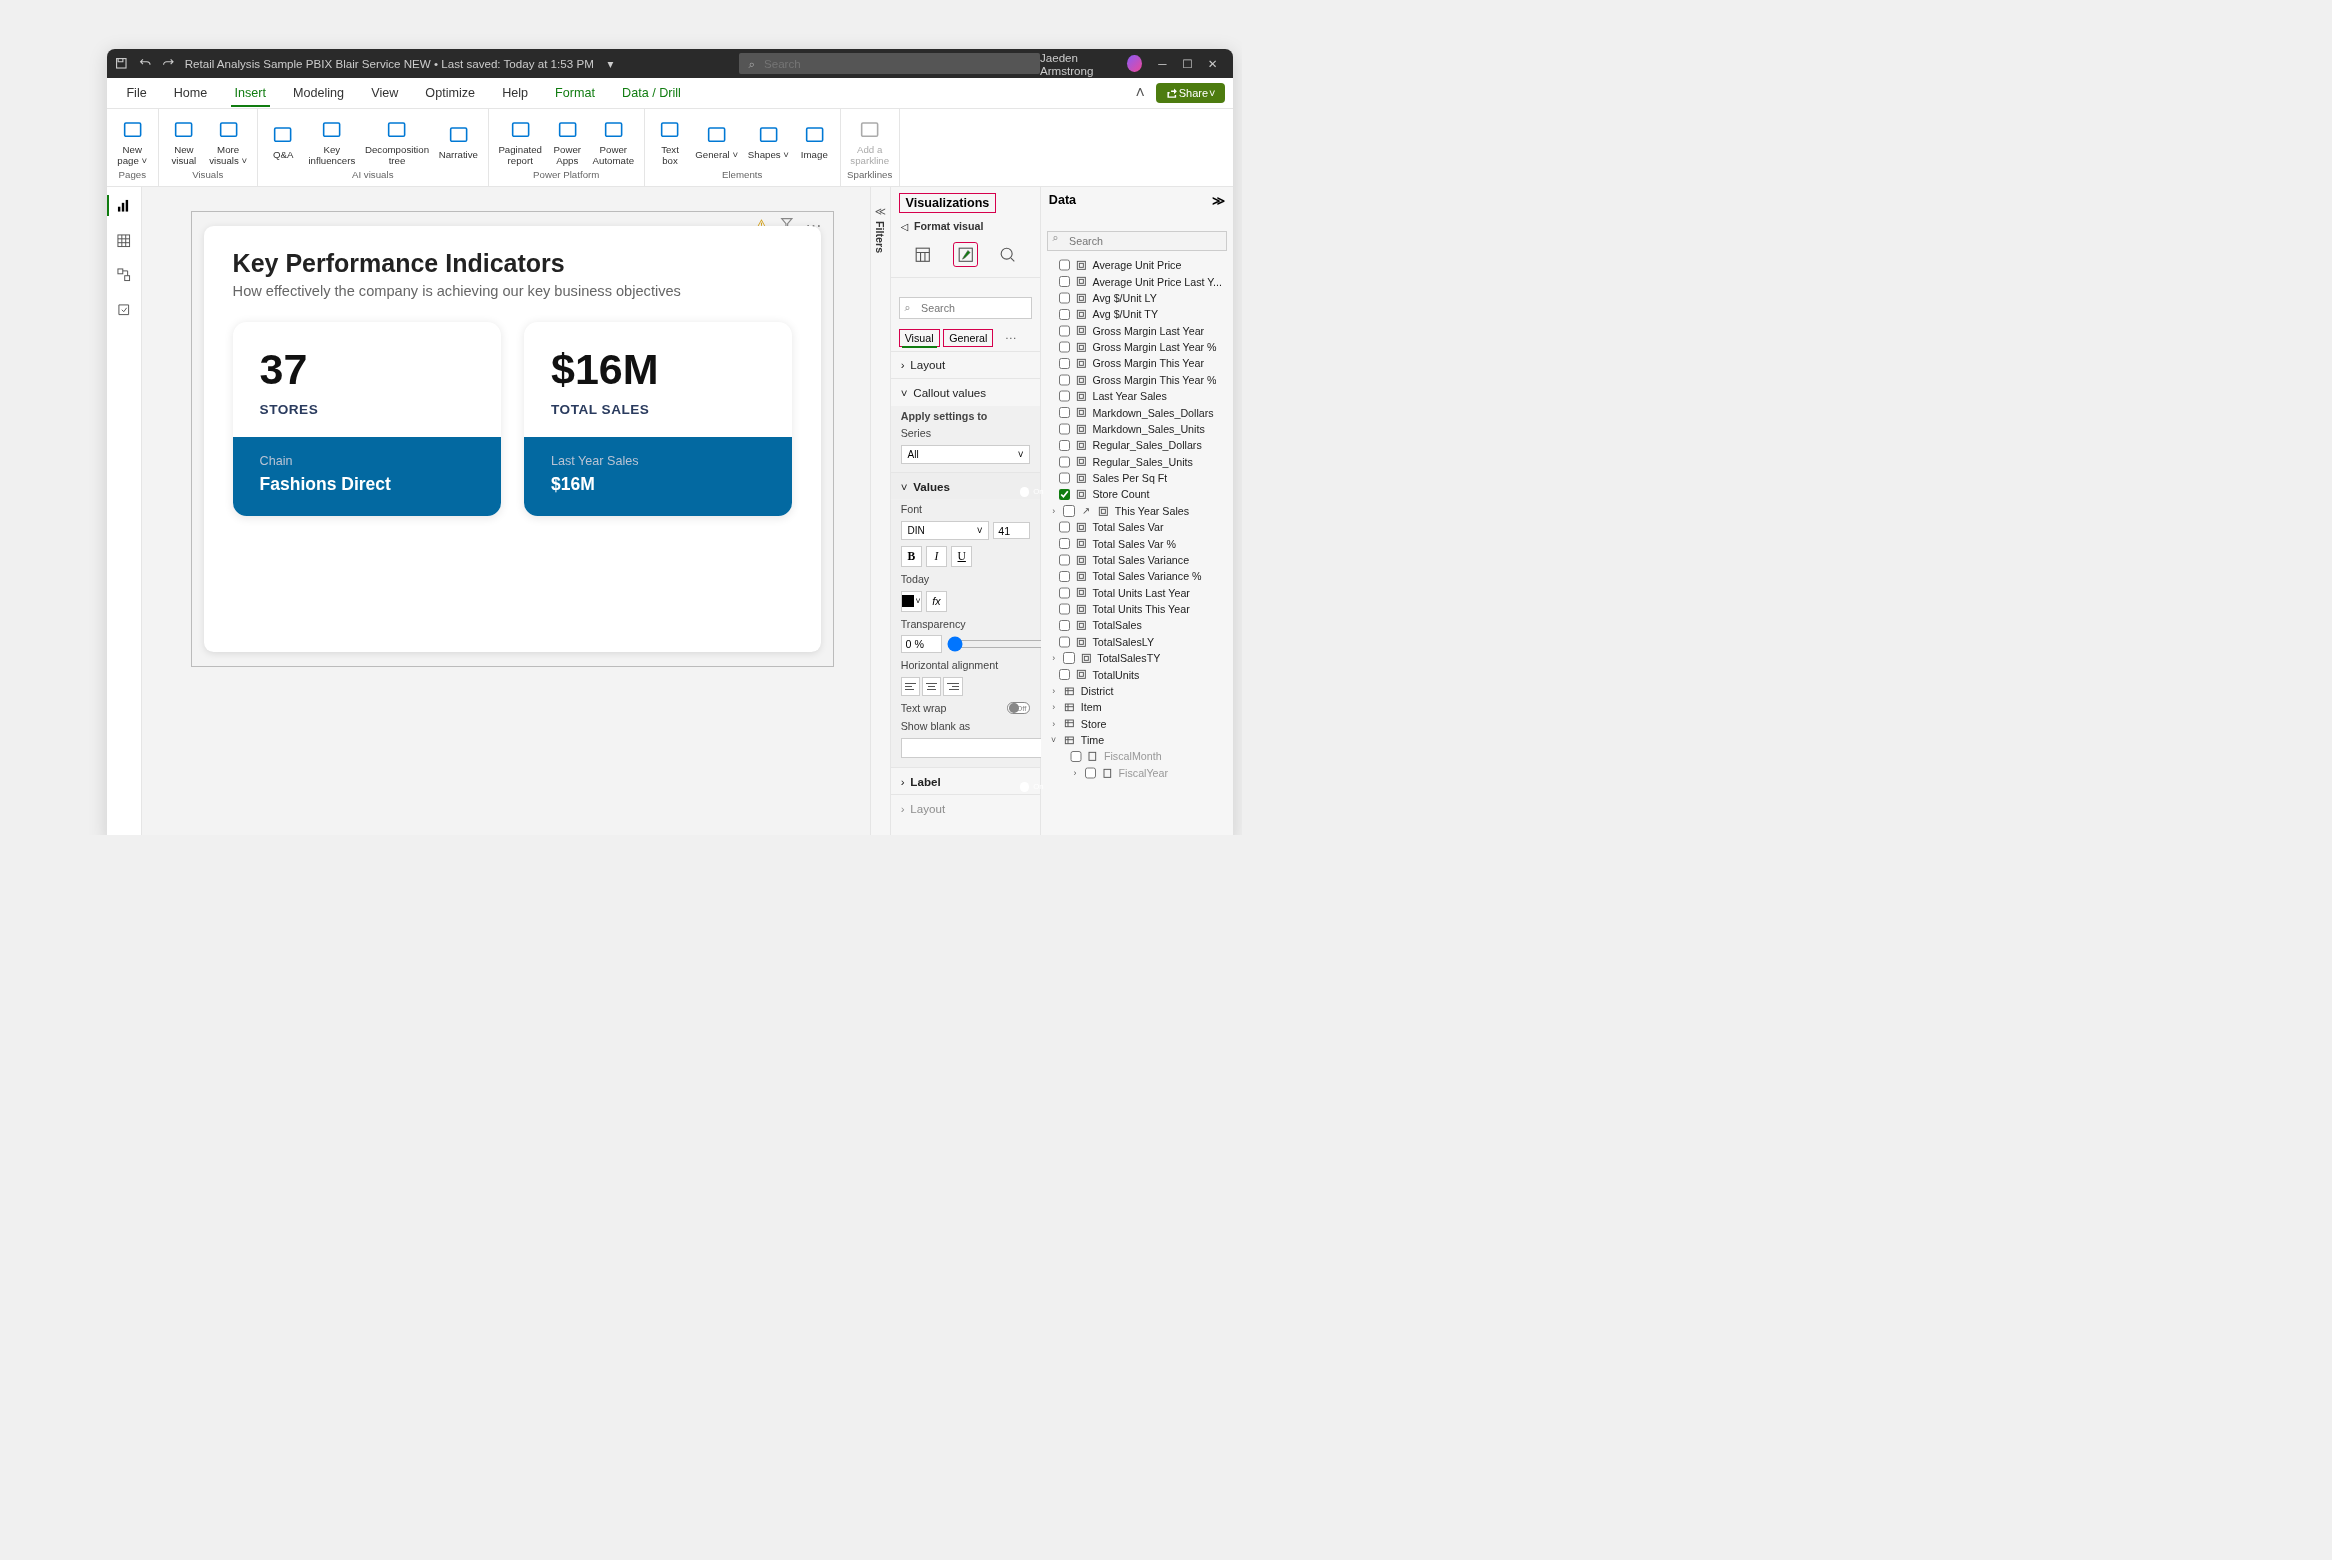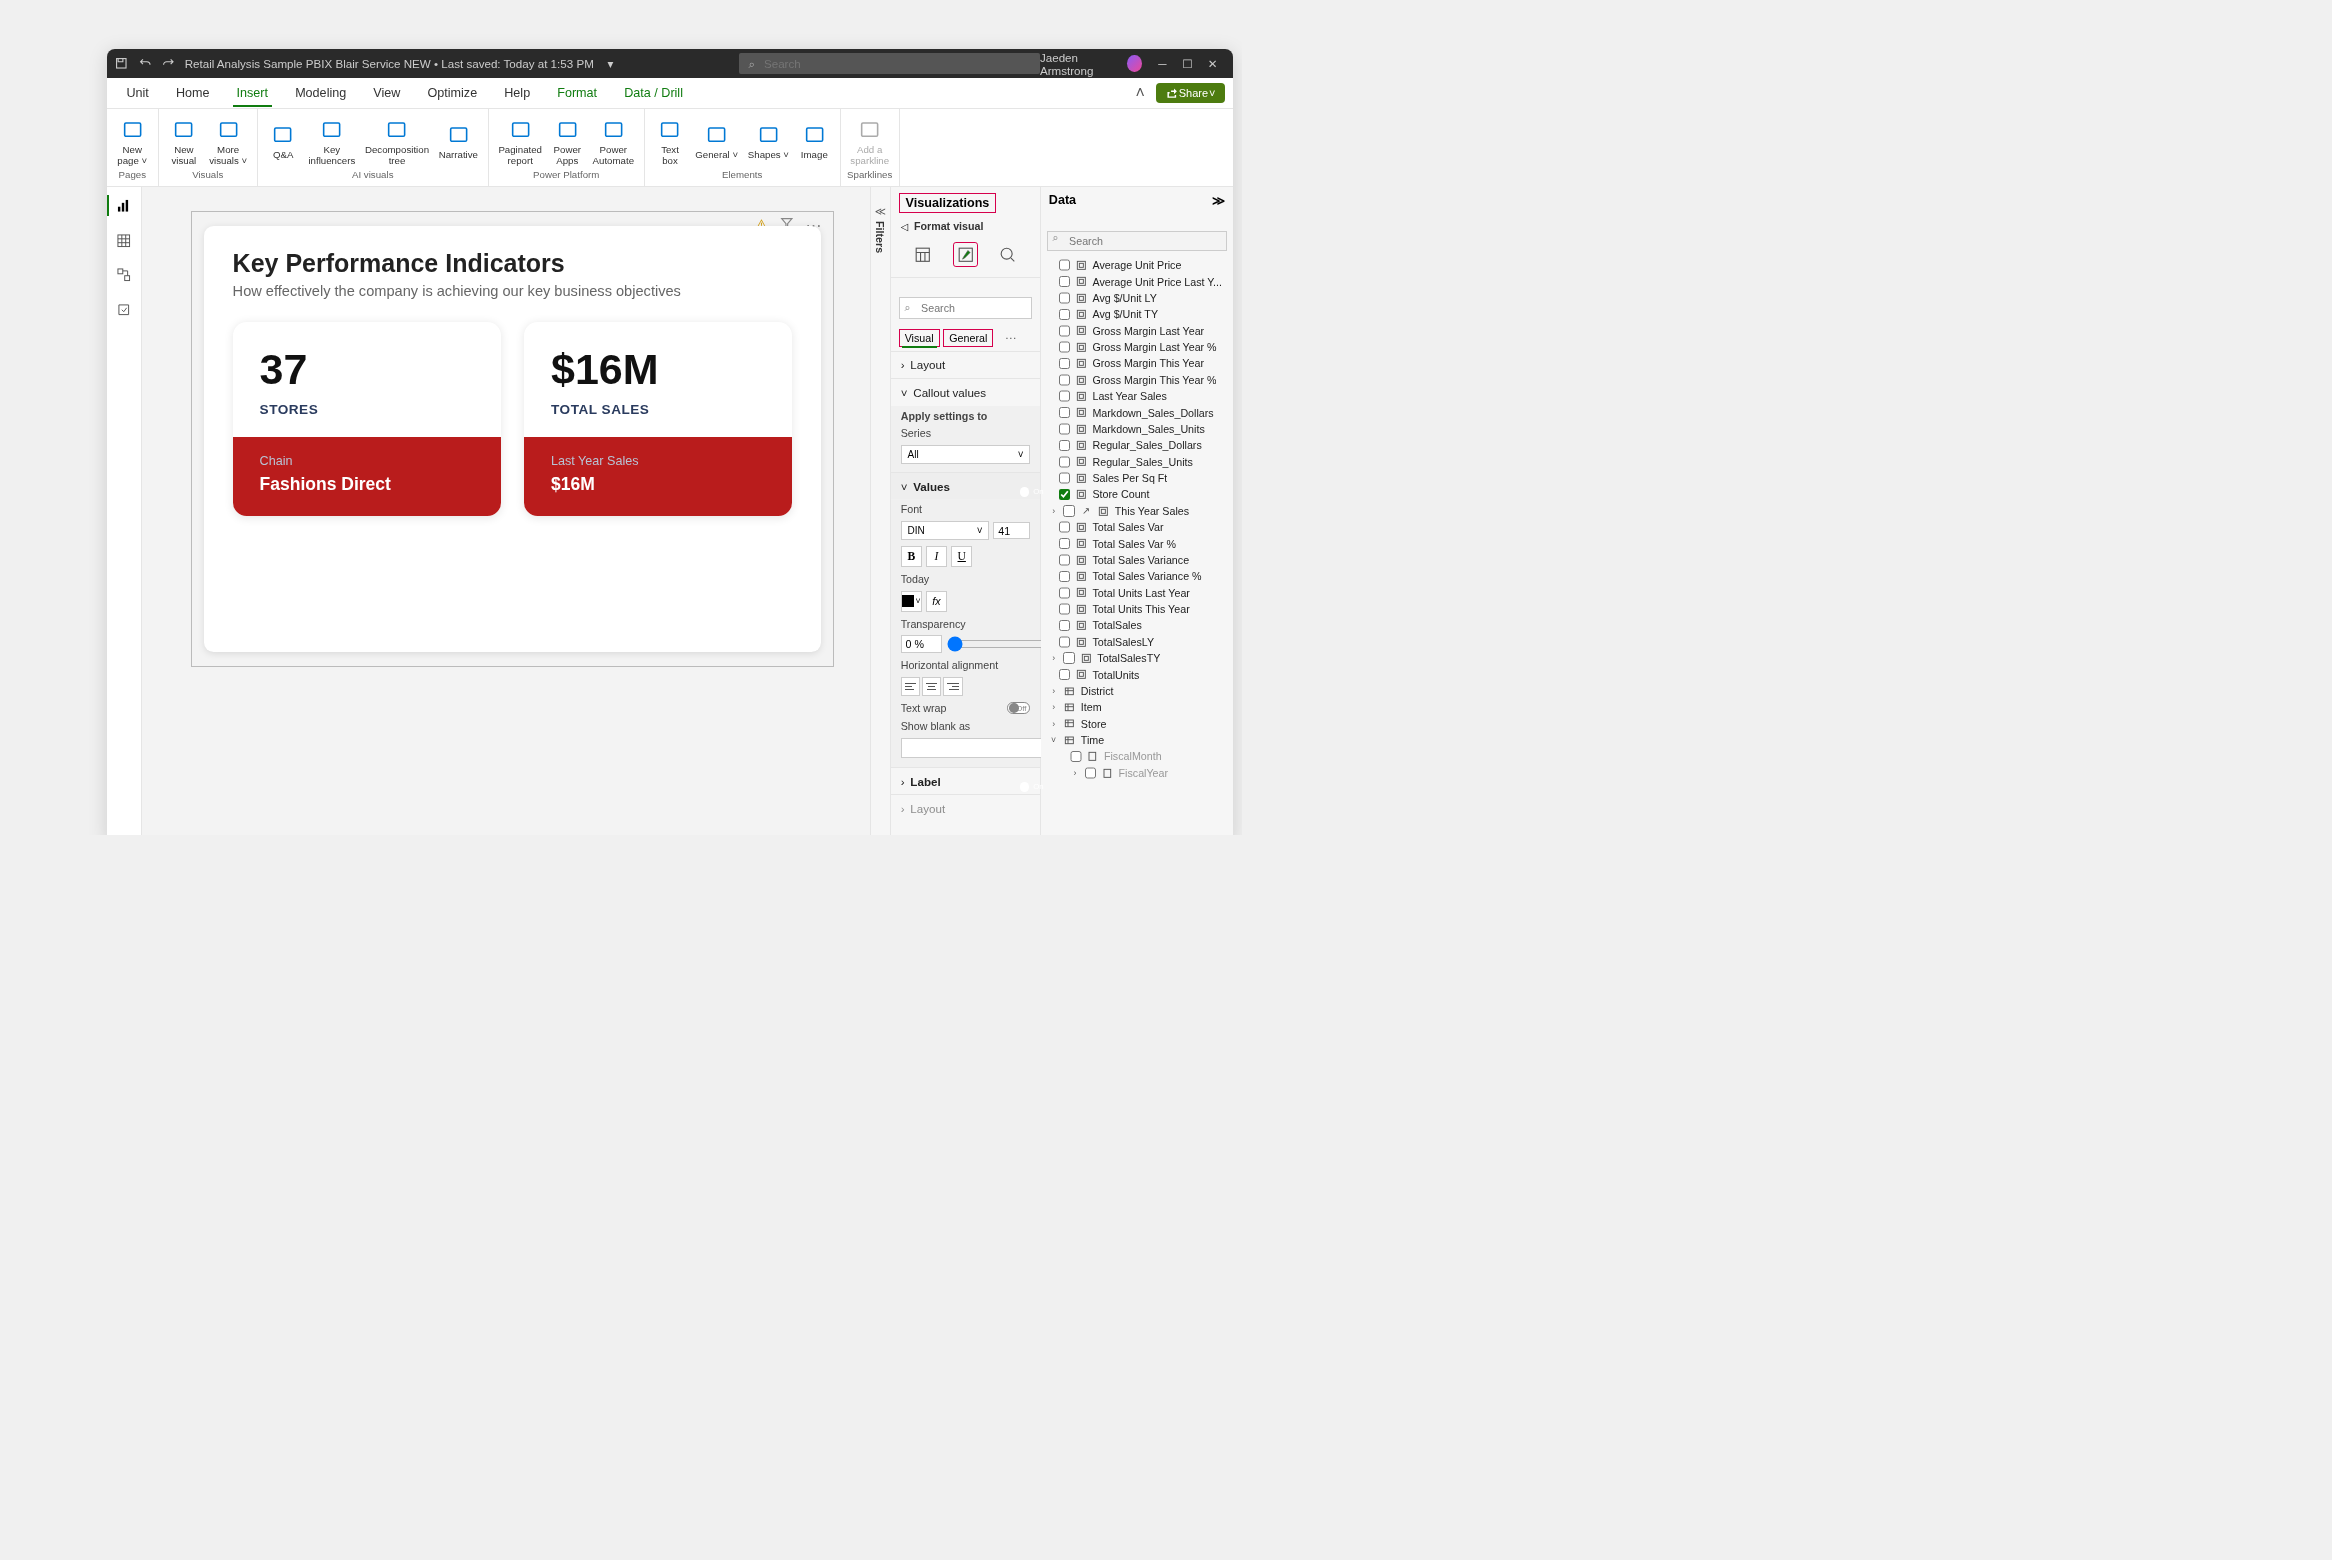--- a/index.html
+++ b/index.html
@@ -52,21 +52,21 @@
 .visual-content { position: absolute; left: 11.6px; top: 13.6px; right: 11.6px; bottom: 13.6px; background: #fff; border-radius: 9.7px; box-shadow: 0 1.9px 7.8px rgba(0,0,0,0.1); padding: 23px 29px; }
 .visual-header-icons { position: absolute; right: 11.6px; top: 3.9px; display: flex; gap: 11.6px; color: #888; }
 .vh-icon { cursor: pointer; }
 .kpi-title { font-size: 25px; font-weight: 600; color: #222; margin-bottom: 5.8px; }
 .kpi-sub { font-size: 14.6px; color: #666; margin-bottom: 23px; }
 .cards { display: flex; gap: 23px; }
 .card { flex: 1; background: #fff; border-radius: 13.6px; box-shadow: 0 1.9px 9.7px rgba(0,0,0,0.1); overflow: hidden; }
 .card-top { padding: 23px 27px 19.4px; }
 .card-val { font-size: 43px; font-weight: 700; color: #111; }
 .card-label { font-size: 13.6px; font-weight: 700; color: #2a3b5e; letter-spacing: 0.5px; margin-top: 7.8px; }
-.card-bottom { background: #b91c1c; color: #fff; padding: 17.5px 27px 21.3px; }
+.card-bottom { background: #0369a1; color: #fff; padding: 17.5px 27px 21.3px; }
 .card-bottom .cb-label { font-size: 12.6px; color: #b8c3d4; margin-bottom: 5.8px; }
 .card-bottom .cb-val { font-size: 17.5px; font-weight: 600; }
 
 .filters-tab { width: 21.3px; background: #f6f6f6; border-left: 1px solid #e5e5e5; border-right: 1px solid #e5e5e5; display: flex; align-items: flex-start; justify-content: center; padding-top: 17.5px; cursor: pointer; }
 .filters-tab .ft-label { writing-mode: vertical-lr; font-size: 10.7px; color: #333; font-weight: 600; }
 .filters-tab .ft-chevron { font-size: 10.7px; color: #555; margin-bottom: 3.9px; }
 
 
 .viz-pane { width: 150px; background: #f6f6f6; border-right: 1px solid #e5e5e5; display: flex; flex-direction: column; font-size: 11.6px; }
 .pane-header { display: flex; align-items: center; justify-content: space-between; padding: 5.8px 7.8px; font-weight: 700; font-size: 12.6px; gap: 48px; }
@@ -160,21 +160,21 @@
     <div class="user">
       <span>Jaeden Armstrong</span>
       <span class="avatar"></span>
     </div>
     <span class="win-btn">─</span>
     <span class="win-btn">☐</span>
     <span class="win-btn">✕</span>
   </div>
 
   <div class="menubar">
-    <div class="menu-item">Unit</div>
+    <div class="menu-item">File</div>
     <div class="menu-item">Home</div>
     <div class="menu-item active">Insert</div>
     <div class="menu-item">Modeling</div>
     <div class="menu-item">View</div>
     <div class="menu-item">Optimize</div>
     <div class="menu-item">Help</div>
     <div class="menu-item green">Format</div>
     <div class="menu-item green">Data / Drill</div>
     <div class="menu-spacer"></div>
     <span style="color:#555; cursor:pointer; margin-right:7.8px;">˄</span>

